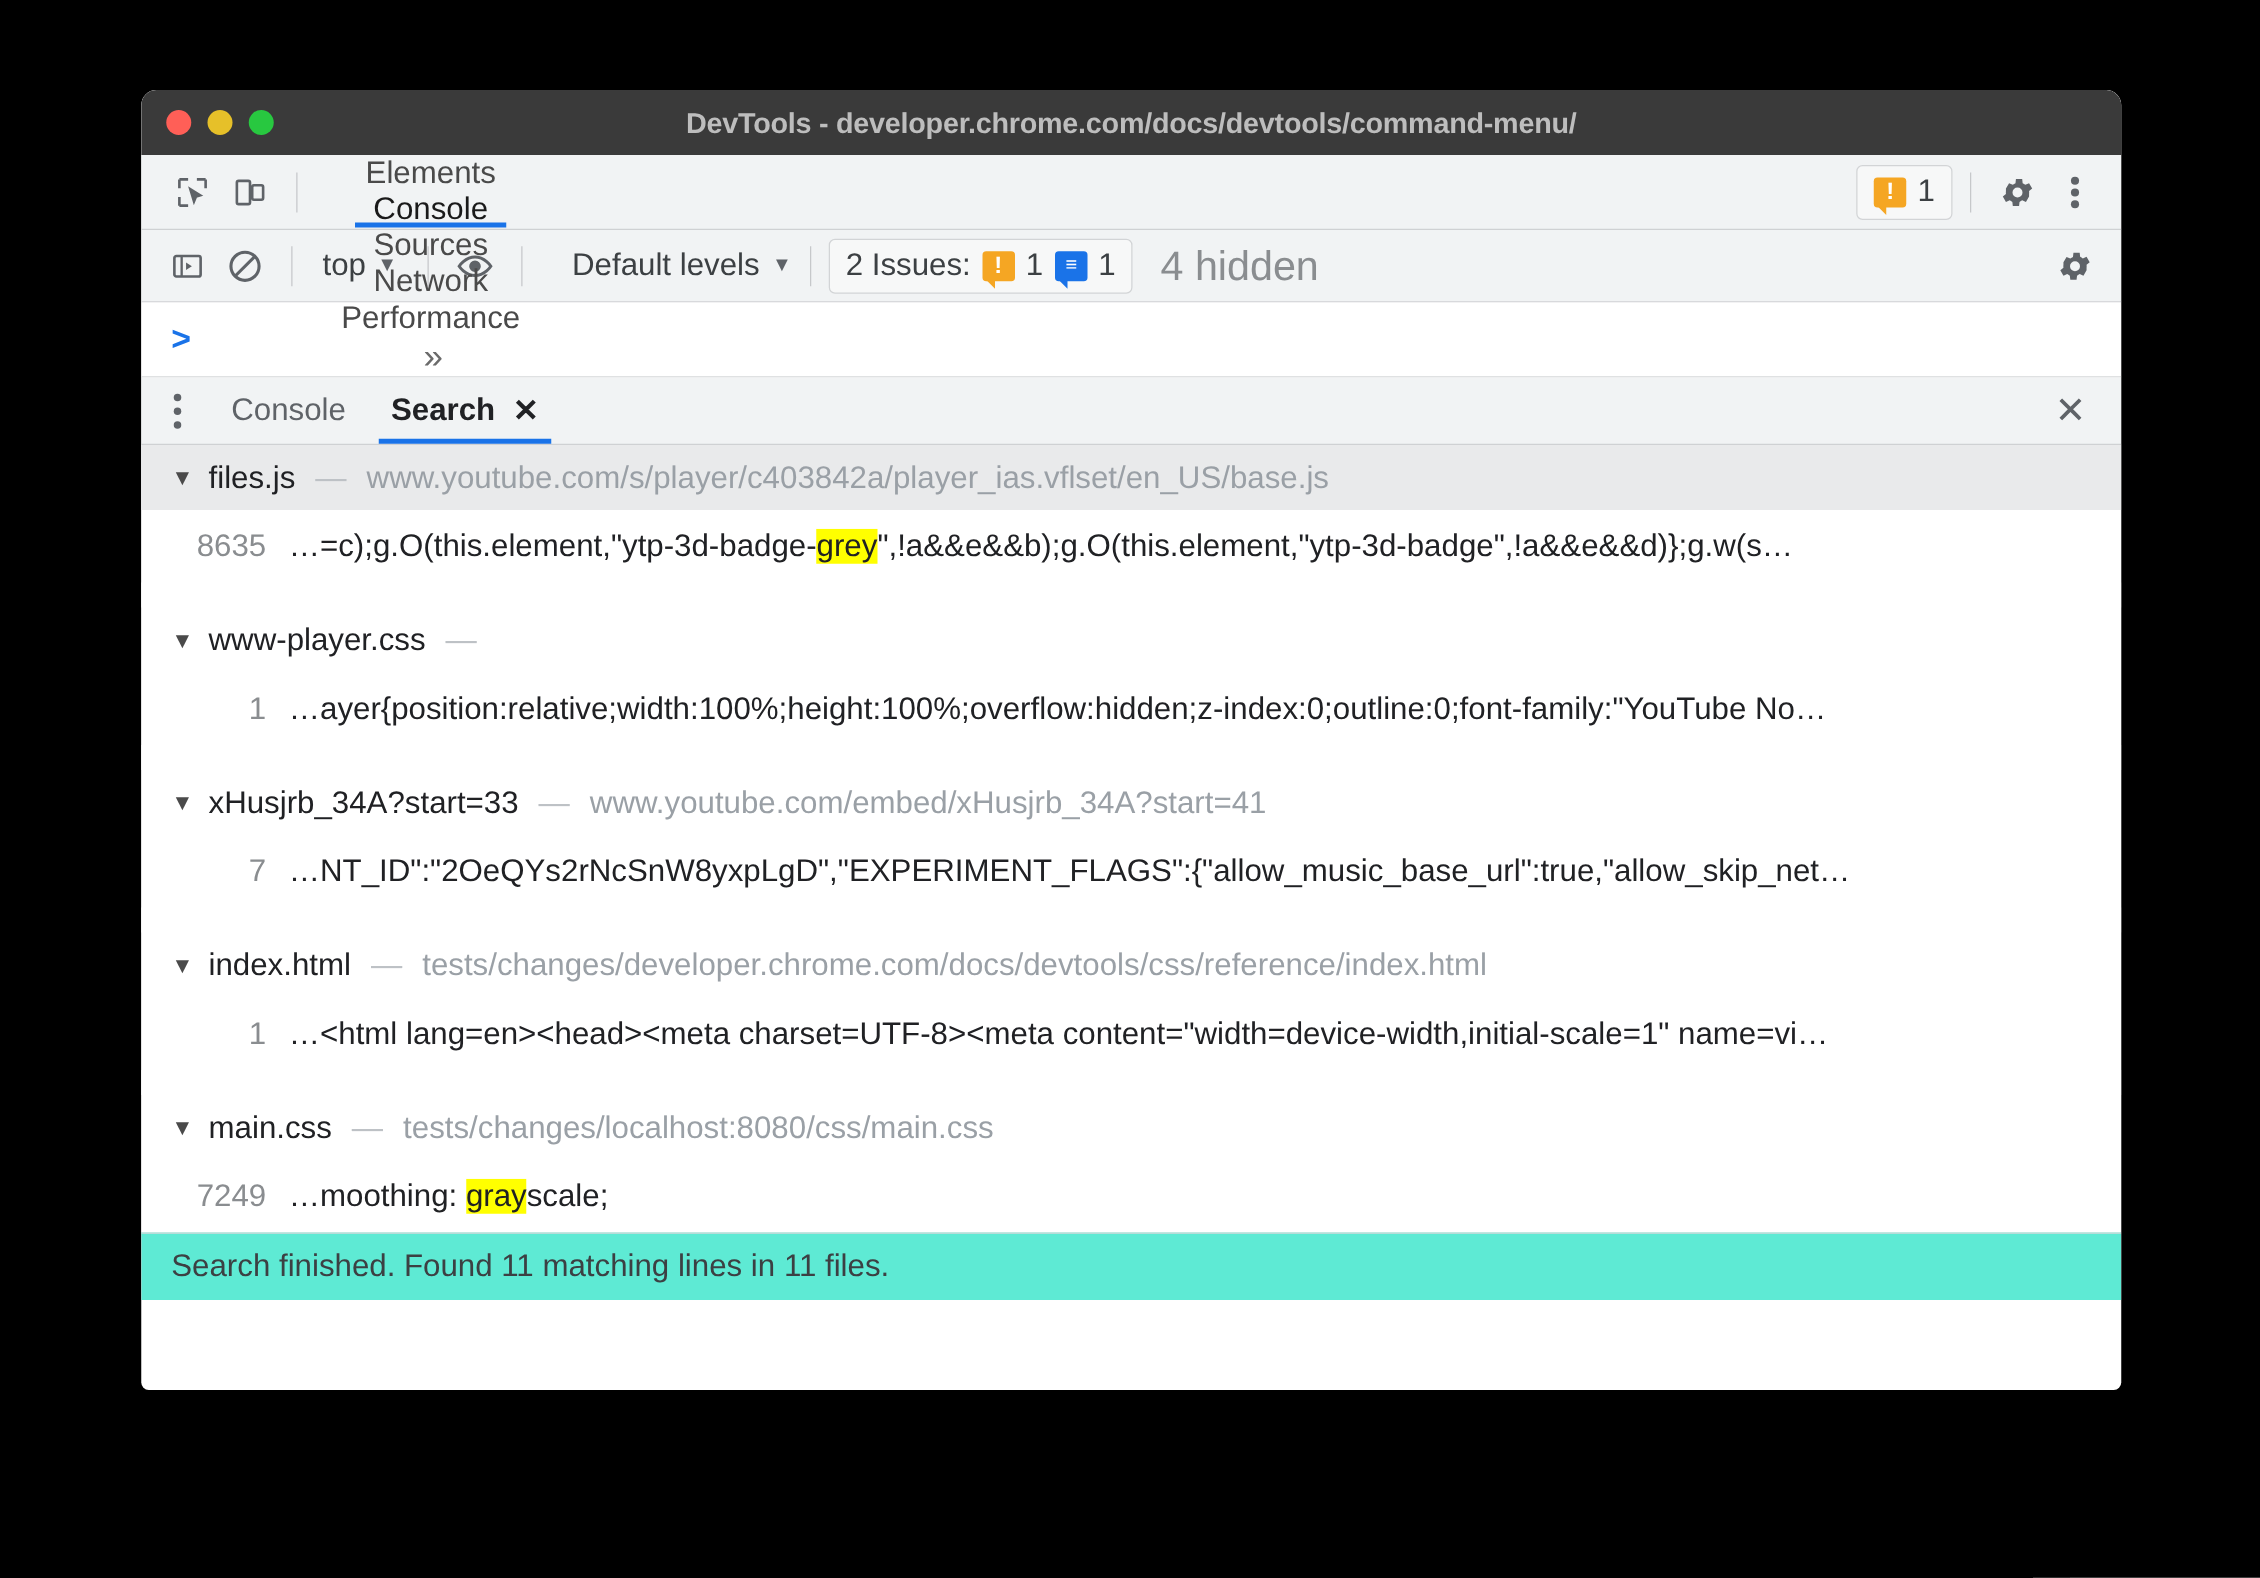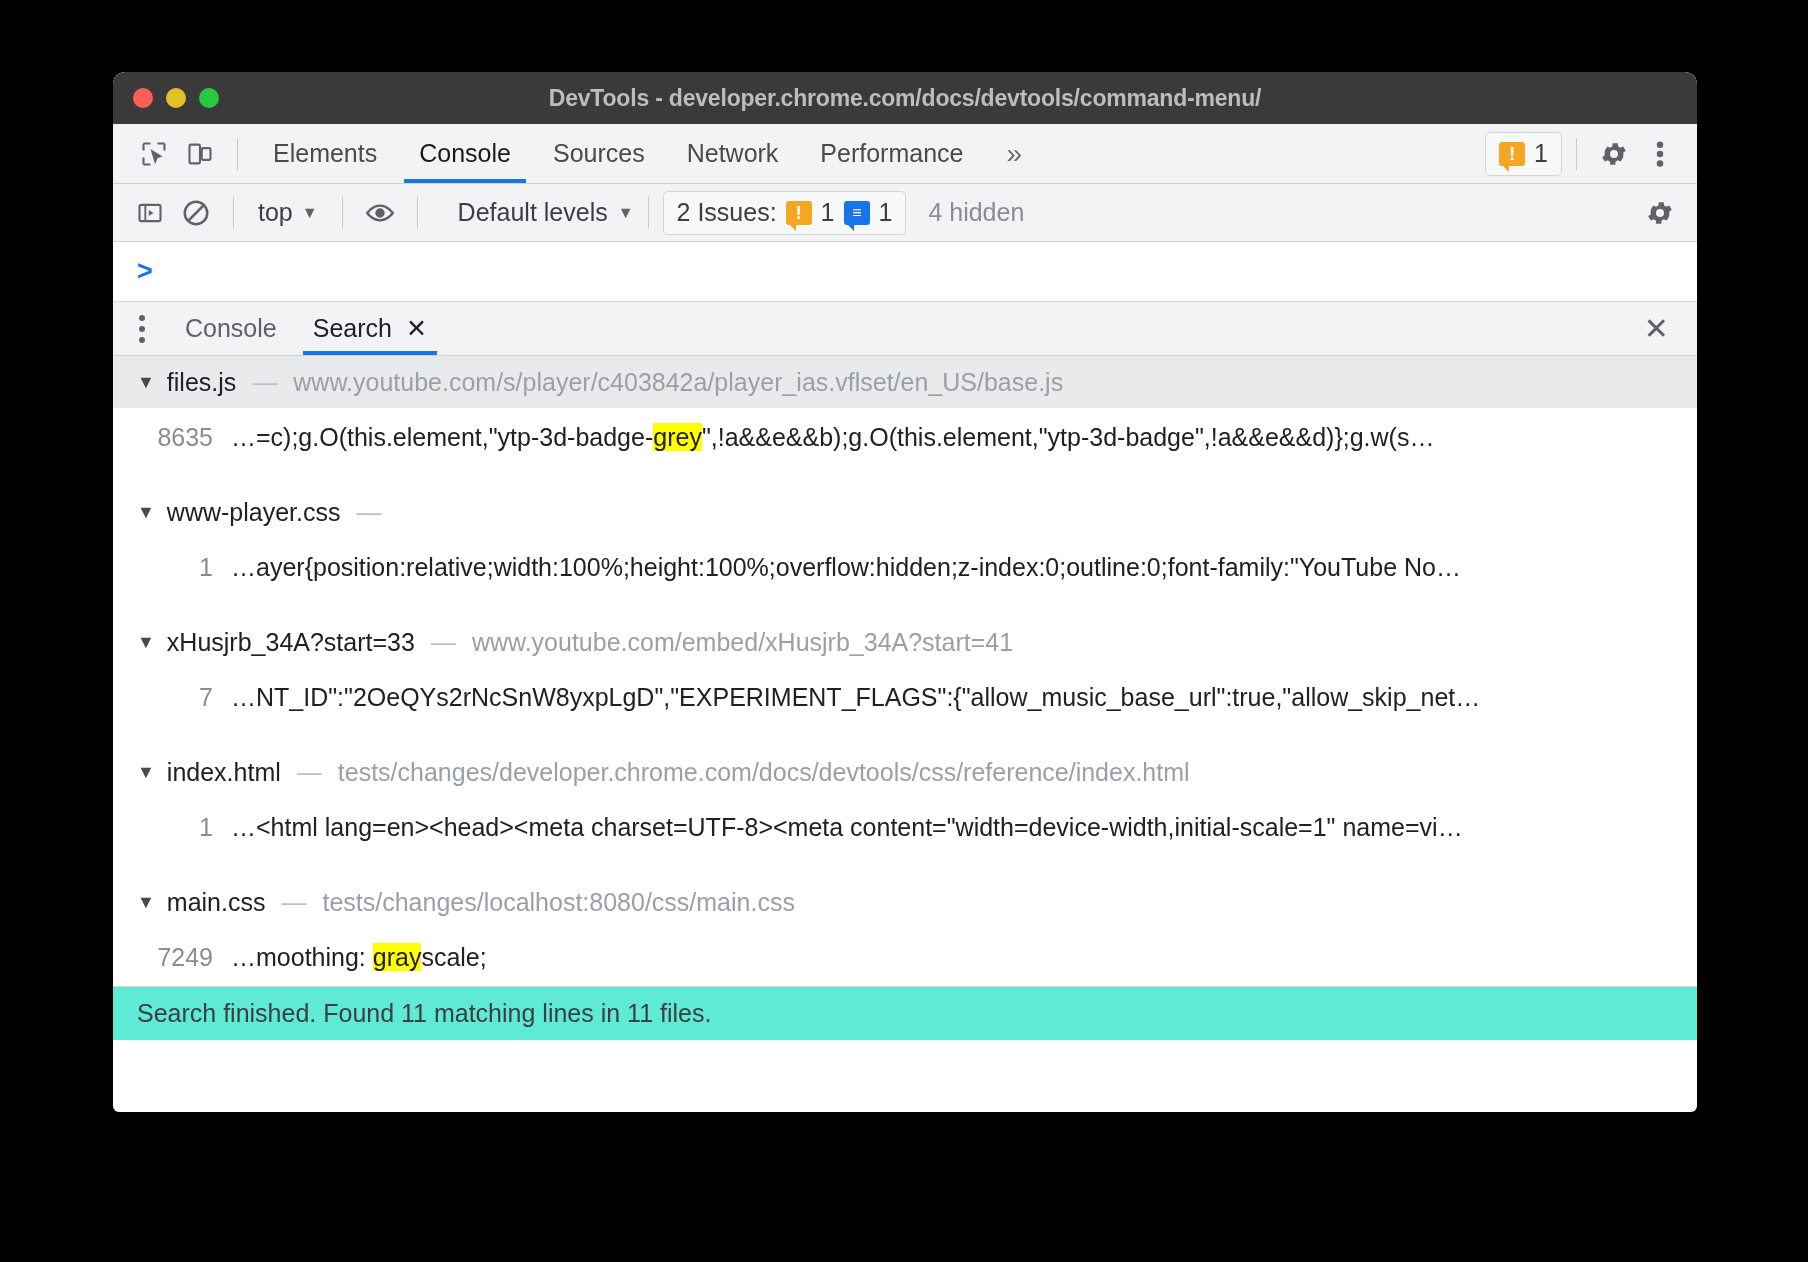--- a/index.html
+++ b/index.html
@@ -55,21 +55,21 @@
     padding: 0 14px 0 18px;
     gap: 0;
   }
   .icon-btn {
     width: 46px; height: 46px;
     display: flex; align-items: center; justify-content: center;
     color: #5f6368;
     flex: none;
   }
   .vsep { width: 1px; height: 32px; background: #c6c8ca; margin: 0 14px; flex:none; }
-  .panel-tabs { display: flex; align-items: center; height: 100%; }
+  .panel-tabs { display: flex; align-items: center; height: 100%; flex-direction: column; }
   .ptab {
     height: 100%;
     display: flex; align-items: center;
     padding: 0 21px;
     font-size: 25px;
     color: #4a4a4a;
     position: relative;
     white-space: nowrap;
   }
   .ptab.active { color: #1a1a1a; }
@@ -132,21 +132,21 @@
     display: flex; align-items: center;
     padding: 0 12px;
     font-size: 24px; color: #8b8e91;
     margin-left: 14px;
   }
   .levels {
     display:flex; align-items:center; gap:10px;
     font-size: 25px; color:#3c4043;
     margin-left: 26px;
   }
-  .hidden-txt { font-size: 25px; color: #8a8d90; margin-left: 22px; }
+  .hidden-txt { font-size: 33px; color: #8a8d90; margin-left: 22px; }
   
   .console-area {
     height: 60px;
     background: #fff;
     display: flex; align-items: center;
     padding-left: 24px;
     border-bottom: 1px solid #d5d7d9;
   }
   .prompt-caret { color:#1a73e8; font-size: 27px; font-weight: bold;}
   
@@ -160,21 +160,21 @@
   }
   .kebab { display:flex; flex-direction:column; gap:5px; padding: 0 22px 0 8px; }
   .kebab i { width:6px;height:6px;border-radius:50%;background:#5f6368; display:block;}
   .dtab {
     height: 100%;
     display:flex; align-items:center; gap:14px;
     padding: 0 18px;
     font-size: 25px; color:#5f6368;
     position: relative;
   }
-  .dtab.active { color:#202124; }
+  .dtab.active { color:#202124;font-weight:bold; }
   .dtab.active::after {
     content:""; position:absolute; left:8px; right:8px; bottom:0; height:4px;
     background:#1a73e8;
   }
   .drawer-close {
     position:absolute; right: 28px; top:50%; transform:translateY(-50%);
     font-size: 30px; color:#5f6368; line-height:1;
   }
   
   .searchbar {

